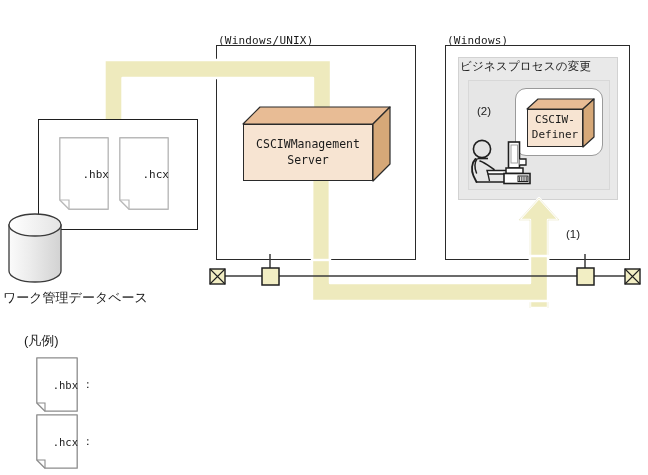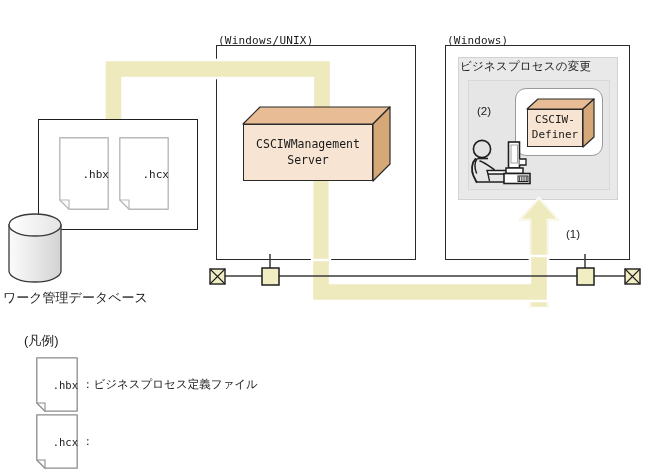--- a/index.html
+++ b/index.html
@@ -234,21 +234,20 @@
 
 <div class="legend-row" style="left:36px;top:357px;">
   <div class="fileicon" style="position:relative;width:42px;height:55px;">
     <svg width="42" height="55" viewBox="0 0 42 55">
       <path d="M0.8 0.8 L41.2 0.8 L41.2 54.2 L9 54.2 L0.8 46 Z" fill="#ffffff" stroke="#8c8c8c" stroke-width="1.3" stroke-linejoin="round"></path>
       <path d="M0.8 46 L9 46 L9 54.2" fill="none" stroke="#8c8c8c" stroke-width="1.1"></path>
     </svg>
     <div class="lbltxt mono" style="font-size:10.5px;">.hbx</div>
   </div>
   <div class="legend-text" style="margin-left:4px;">：</div>
-  <div class="legend-text" style="margin-left:0px;">ビジネスプロセス定義ファイル</div>
 </div>
 
 <div class="legend-row" style="left:36px;top:414px;">
   <div class="fileicon" style="position:relative;width:42px;height:55px;">
     <svg width="42" height="55" viewBox="0 0 42 55">
       <path d="M0.8 0.8 L41.2 0.8 L41.2 54.2 L9 54.2 L0.8 46 Z" fill="#ffffff" stroke="#8c8c8c" stroke-width="1.3" stroke-linejoin="round"></path>
       <path d="M0.8 46 L9 46 L9 54.2" fill="none" stroke="#8c8c8c" stroke-width="1.1"></path>
     </svg>
     <div class="lbltxt mono" style="font-size:10.5px;">.hcx</div>
   </div>

